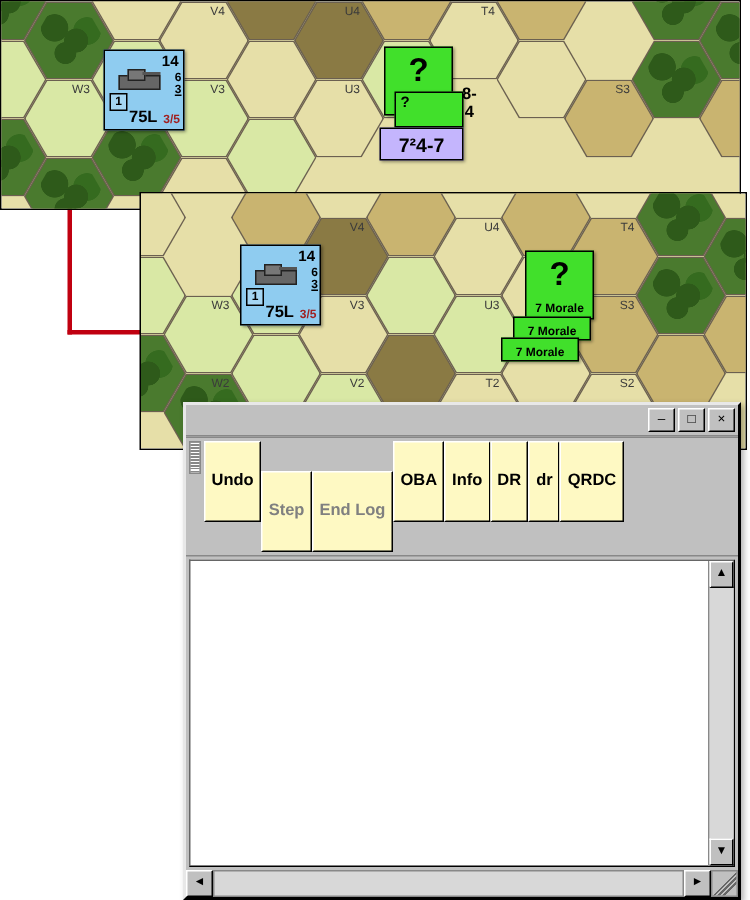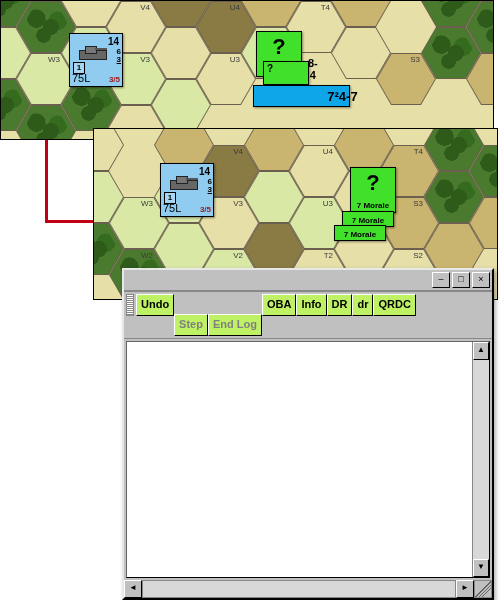--- a/index.html
+++ b/index.html
@@ -69,22 +69,21 @@
     border: 1px solid #000;
     box-shadow: 1px 1px 2px rgba(0,0,0,0.4);
   }
   .counter-blue {
     background: #8fccf0;
   }
   .counter-green {
     background: #41e02b;
   }
   .counter-green-dark {
-    background: #0ea5e9;
-    padding-left: 41px;
+    background: #c4b5fd;
   }
   .counter .corner-val {
     position: absolute;
     font-size: 10px;
     font-weight: bold;
     color: #000;
   }
   .tank-sil {
     position: absolute;
     top: 10px;
@@ -123,22 +122,22 @@
     position: absolute;
     bottom: 2px;
     width: 100%;
     text-align: center;
     font-size: 8px;
     font-weight: bold;
     color: #000;
   }
   .counter-label-lg {
     position:absolute;
-    bottom:2px; left:2px;
-    font-size:11px; font-weight:normal;
+    bottom:2px; left:16px;
+    font-size:11px; font-weight:bold;
     color:#000;
   }
   .counter-label-sm {
     position:absolute;
     font-size:8px; color:#a02020; font-weight:bold;
   }
   .stat-stack {
     position:absolute; right:1px; top:14px;
     font-size:8px; line-height:8px; text-align:right;
     color:#000; font-weight:bold;
@@ -204,22 +203,22 @@
   .console-toolbar {
     display:flex;
     padding:2px;
     gap:0;
     border-top:1px solid #888;
     border-bottom:1px solid #888;
     background:#c0c0c0;
   }
   .tool-btn {
     height:20px;
-    padding:0 4px;
-    background:#bef264;
+    padding:16px 4px;
+    background:#fef9c3;
     border:1px solid #000;
     border-top-color:#fff;
     border-left-color:#fff;
     font-size:11px;
     font-weight:bold;
     line-height:18px;
     cursor:pointer;
   }
   .tool-btn.disabled {
     color:#808080;

